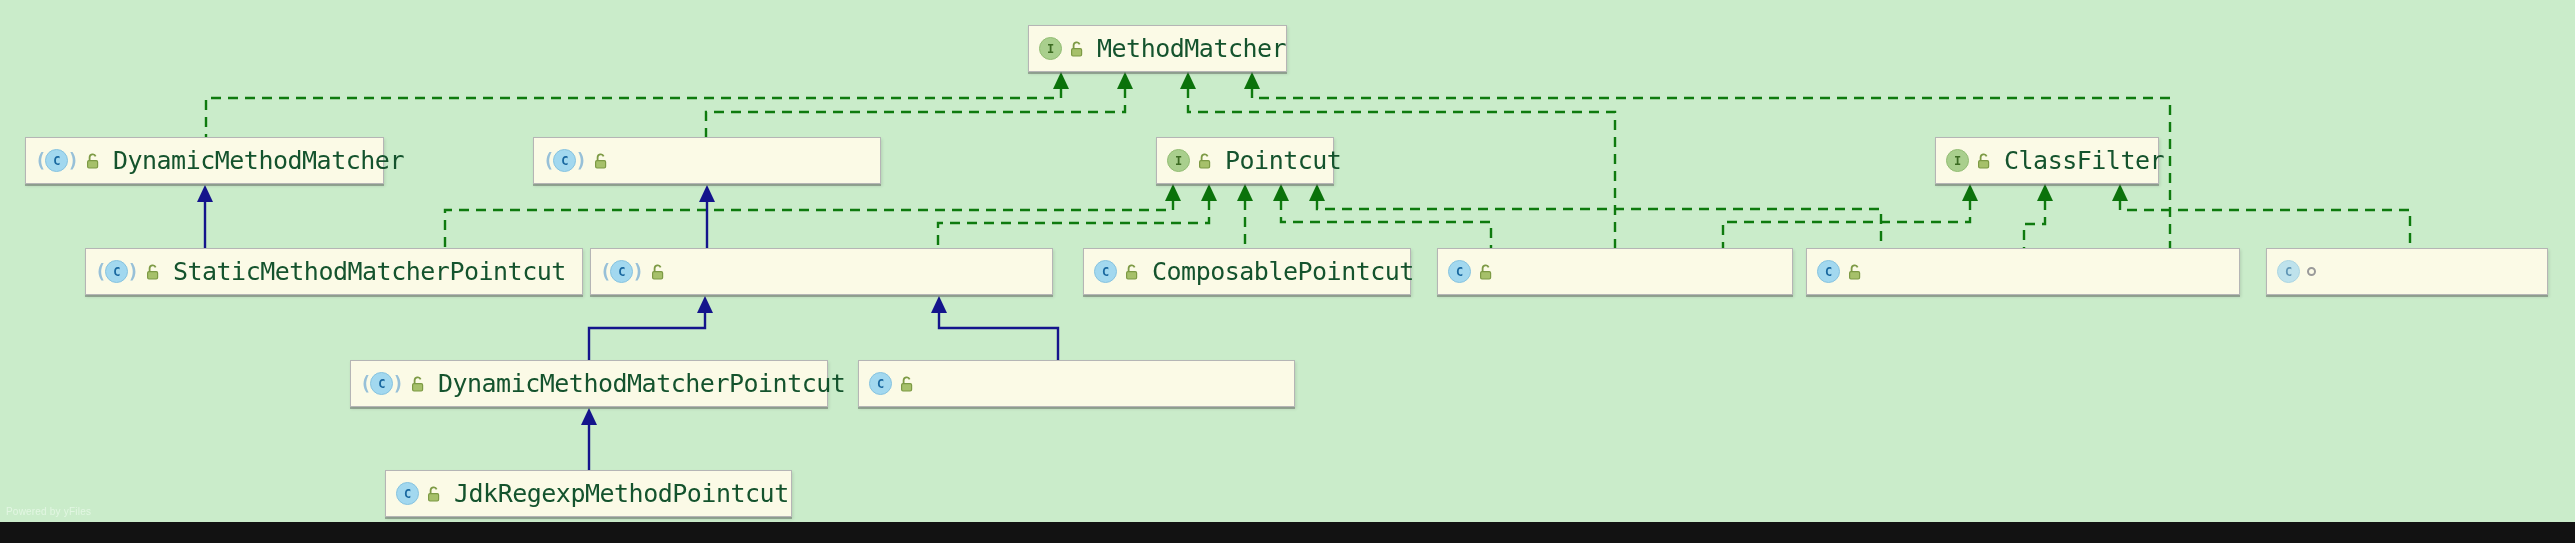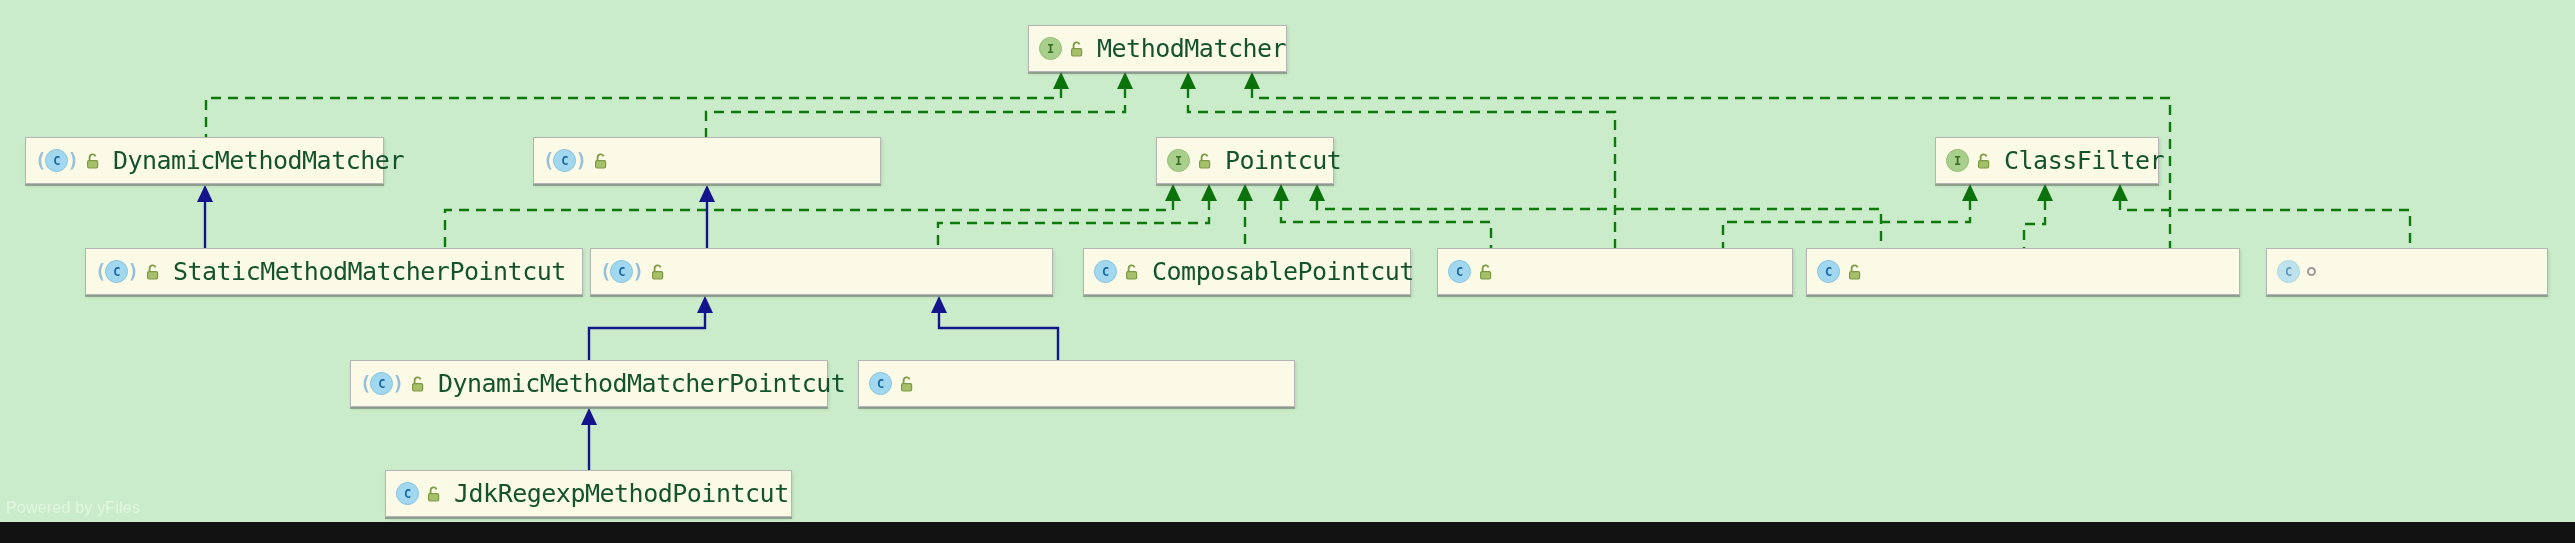--- a/index.html
+++ b/index.html
@@ -27,21 +27,21 @@
     display:inline-flex;align-items:center;justify-content:center;
     font-size:12px;font-weight:bold;line-height:1;
   }
   .ci-interface{background:#a9cf8d;border:1px solid #93bd74;color:#3c6b22;}
   .ci-class{background:#a2d8ef;border:1px solid #86c3e0;color:#1968a0;}
   .faded .ci{opacity:.68;}
   .paren{color:#97c0d8;font-size:19px;font-weight:bold;margin:0 -1px;transform:translateY(-1px);}
   .badge{margin-left:7px;flex:0 0 auto;display:inline-flex;align-items:center;}
   .dot{width:9px;height:9px;border-radius:50%;border:2px solid #9a9a9a;background:transparent;box-sizing:border-box;}
   #watermark{
-    position:absolute;left:6px;bottom:26px;font-size:16px;
+    position:absolute;left:6px;bottom:26px;font-size:10px;
     font-family:"Liberation Sans","DejaVu Sans",sans-serif;
     color:rgba(245,255,245,.55);letter-spacing:.2px;
   }
   #bottombar{position:absolute;left:0;bottom:0;width:100%;height:21px;background:#121212;}
 </style>
 </head>
 <body>
 
 <div id="canvas">
   <svg id="edges" xmlns="http://www.w3.org/2000/svg">

